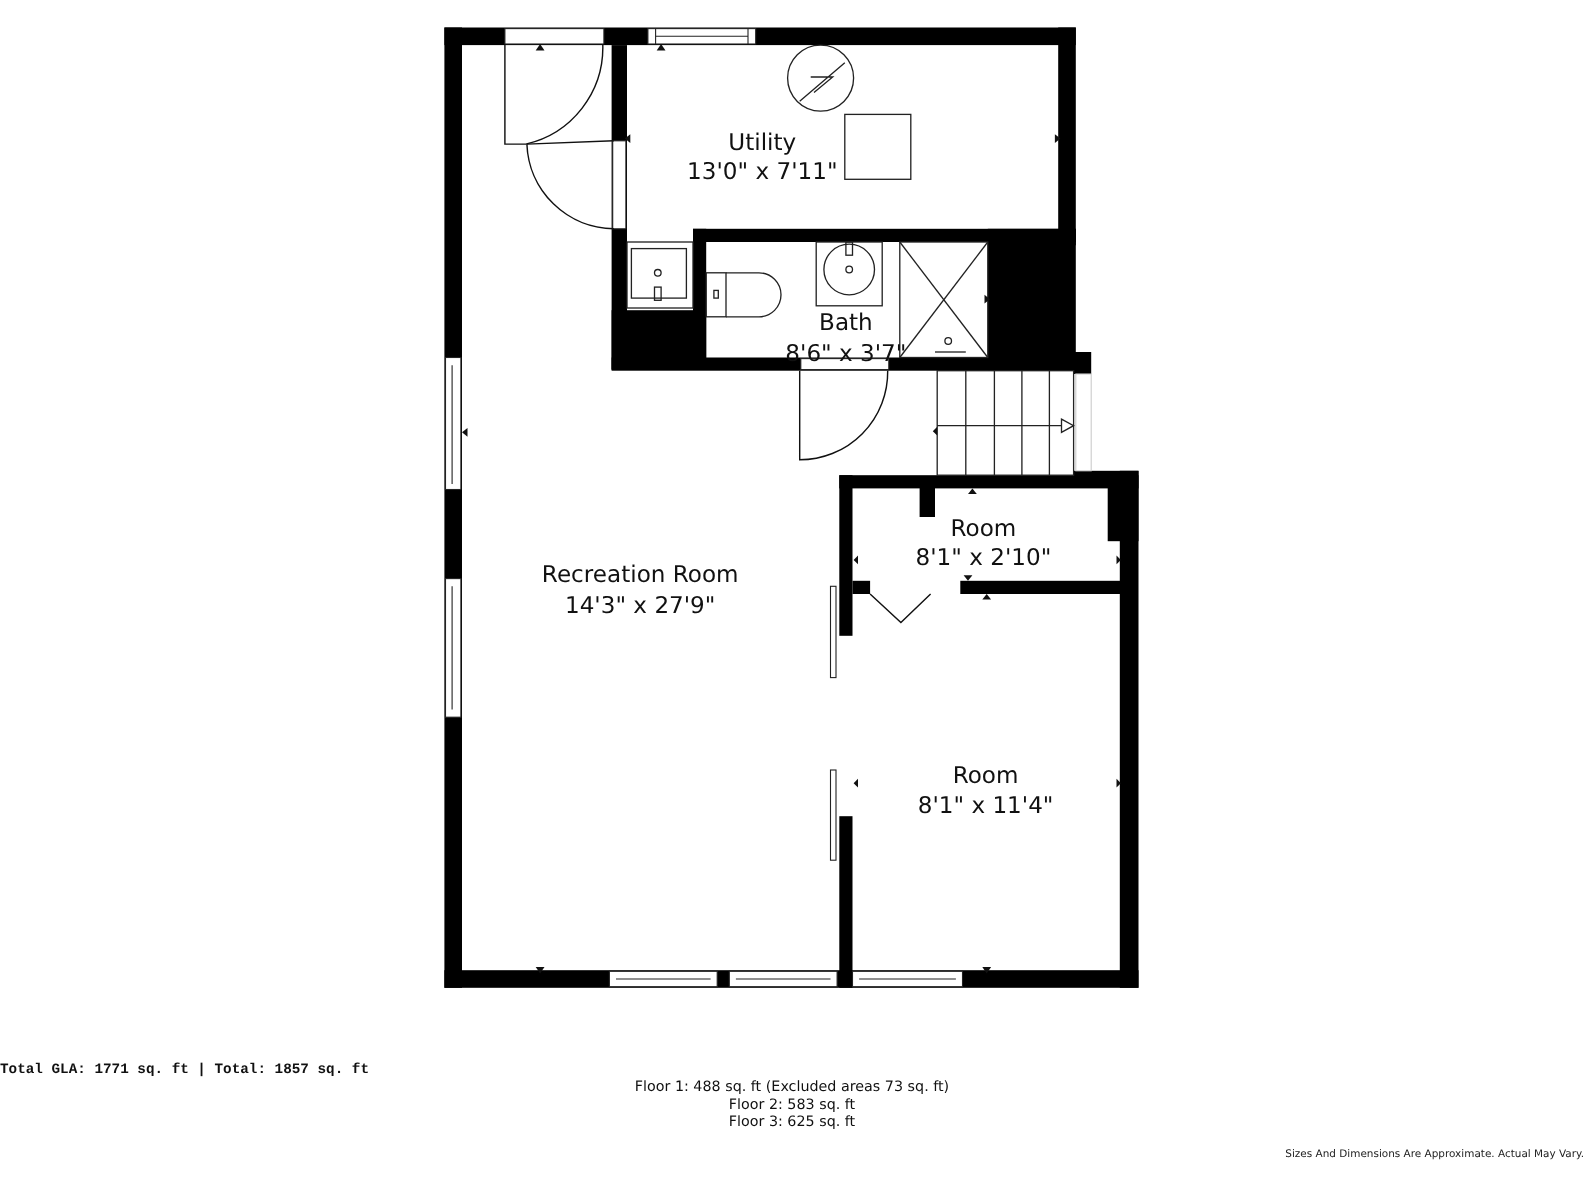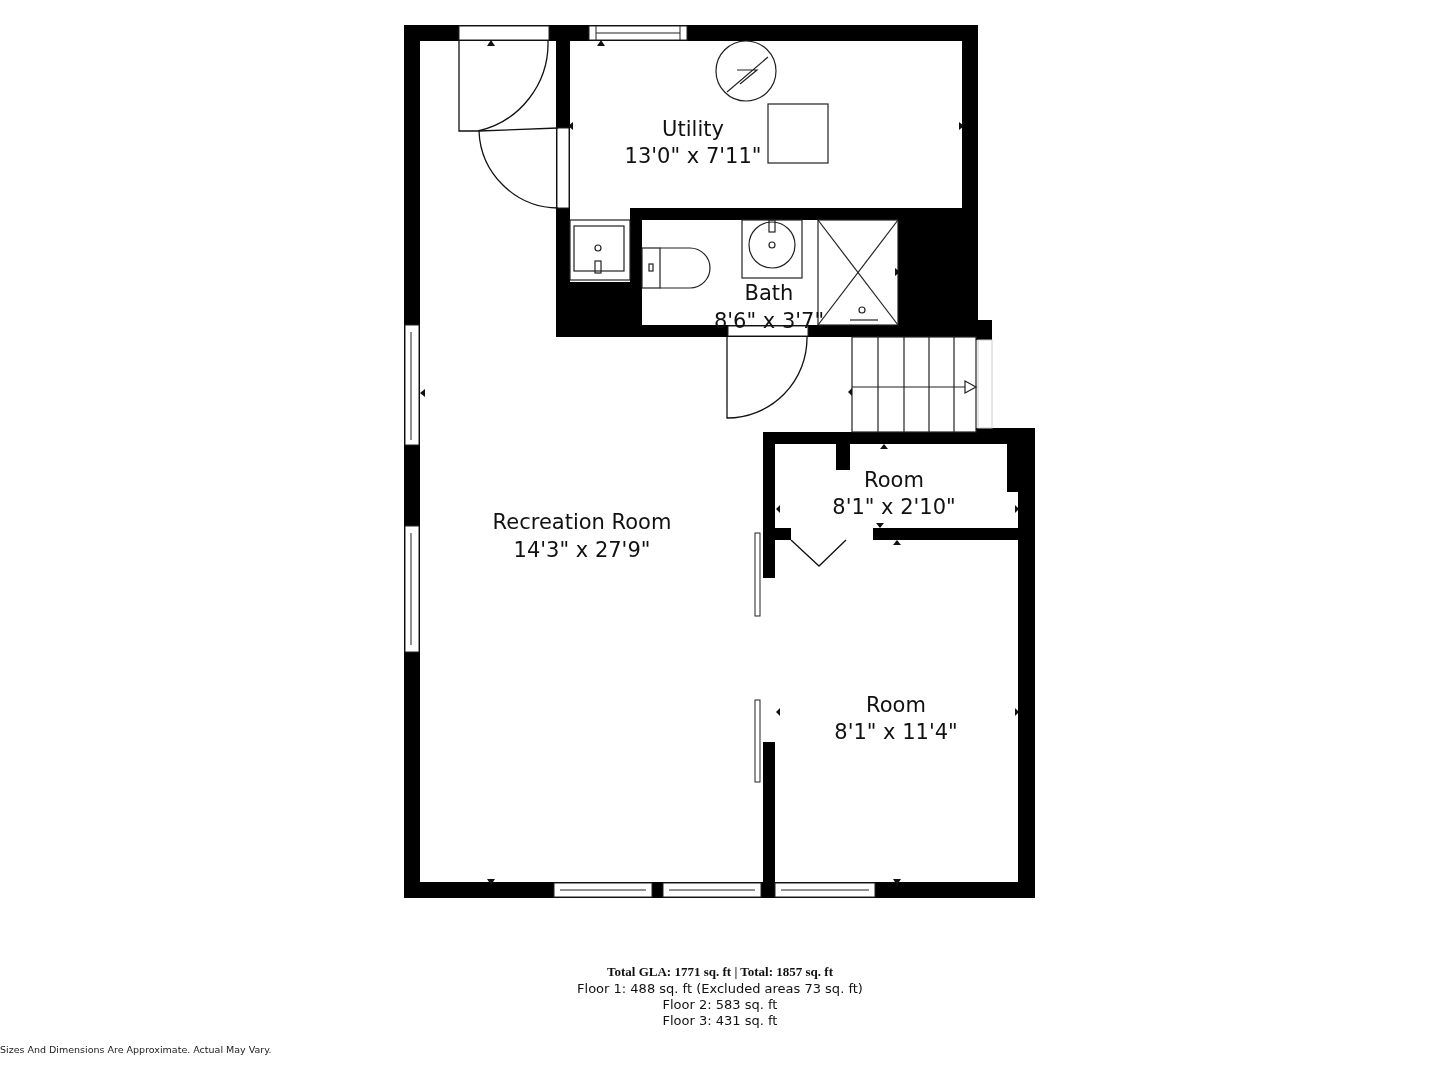--- a/index.html
+++ b/index.html
@@ -1,21 +1,21 @@
 <!DOCTYPE html>
 <html><head>
 <meta charset="utf-8">
 <style>
   html, body { margin: 0; padding: 0; background: #ffffff; }
   body { width: 1440px; height: 1080px; position: relative; overflow: hidden; font-family: "DejaVu Sans", sans-serif; }
   #plan { position: absolute; left: 0; top: 0; width: 1440px; height: 1080px; }
   .room-label { font-family: "DejaVu Sans", sans-serif; font-size: 21px; fill: #111; }
-  .f-total { position: absolute; top: 964px; left: 0; width: 1440px; text-align: center; font-size: 13px; font-weight: bold; font-family: Liberation Serif, serif; color:#111; }
+  .f-total { position: absolute; top: 964px; left: 0; width: 1440px; text-align: left; font-size: 13px; font-weight: bold; font-family: Liberation Mono, monospace; color:#111; }
   .f-line { position: absolute; left: 0; width: 1440px; text-align: center; font-size: 13px; font-family: "DejaVu Sans", sans-serif; color:#111; }
-  .f-disclaimer { position: absolute; top: 1044px; left: 0; width: 1440px; text-align: left; font-size: 9.5px; font-family: "DejaVu Sans", sans-serif; color:#222; }
+  .f-disclaimer { position: absolute; top: 1044px; left: 0; width: 1440px; text-align: right; font-size: 9.5px; font-family: "DejaVu Sans", sans-serif; color:#222; }
 </style>
 </head>
 <body>
 
 <svg id="plan" viewBox="0 0 1440 1080" xmlns="http://www.w3.org/2000/svg">
   <g fill="#000">
 
     <rect x="404" y="25" width="16" height="873"></rect>
     <rect x="404" y="25" width="574" height="16"></rect>
     <rect x="962" y="25" width="16" height="198"></rect>
@@ -164,14 +164,14 @@
     <text class="room-label" x="894" y="487" text-anchor="middle">Room</text>
     <text class="room-label" x="894" y="514" text-anchor="middle">8'1" x 2'10"</text>
     <text class="room-label" x="896" y="712" text-anchor="middle">Room</text>
     <text class="room-label" x="896" y="739" text-anchor="middle">8'1" x 11'4"</text>
   </g>
 </svg>
 
 <div class="f-total">Total GLA: 1771 sq. ft | Total: 1857 sq. ft</div>
 <div class="f-line" style="top:981px">Floor 1: 488 sq. ft (Excluded areas 73 sq. ft)</div>
 <div class="f-line" style="top:997px">Floor 2: 583 sq. ft</div>
-<div class="f-line" style="top:1013px">Floor 3: 431 sq. ft</div>
+<div class="f-line" style="top:1013px">Floor 3: 625 sq. ft</div>
 <div class="f-disclaimer">Sizes And Dimensions Are Approximate. Actual May Vary.</div>
 
 </body></html>

